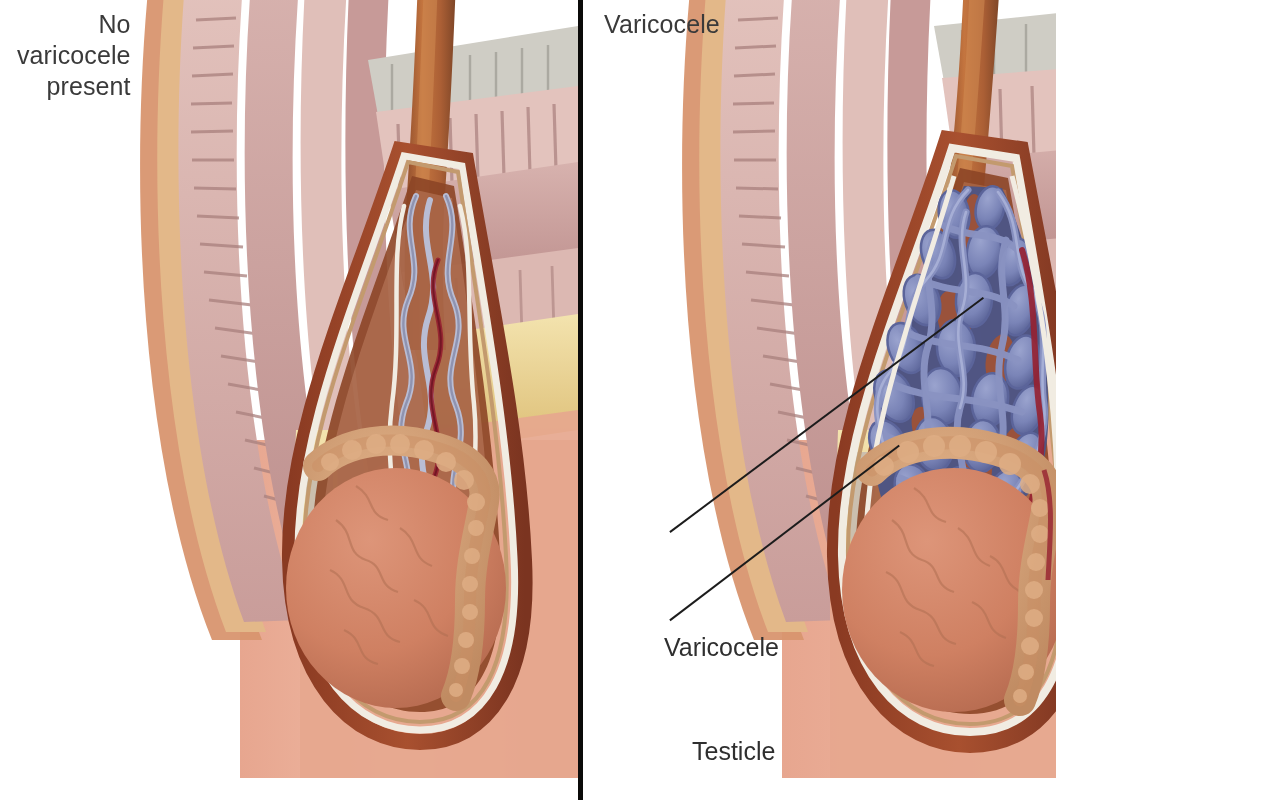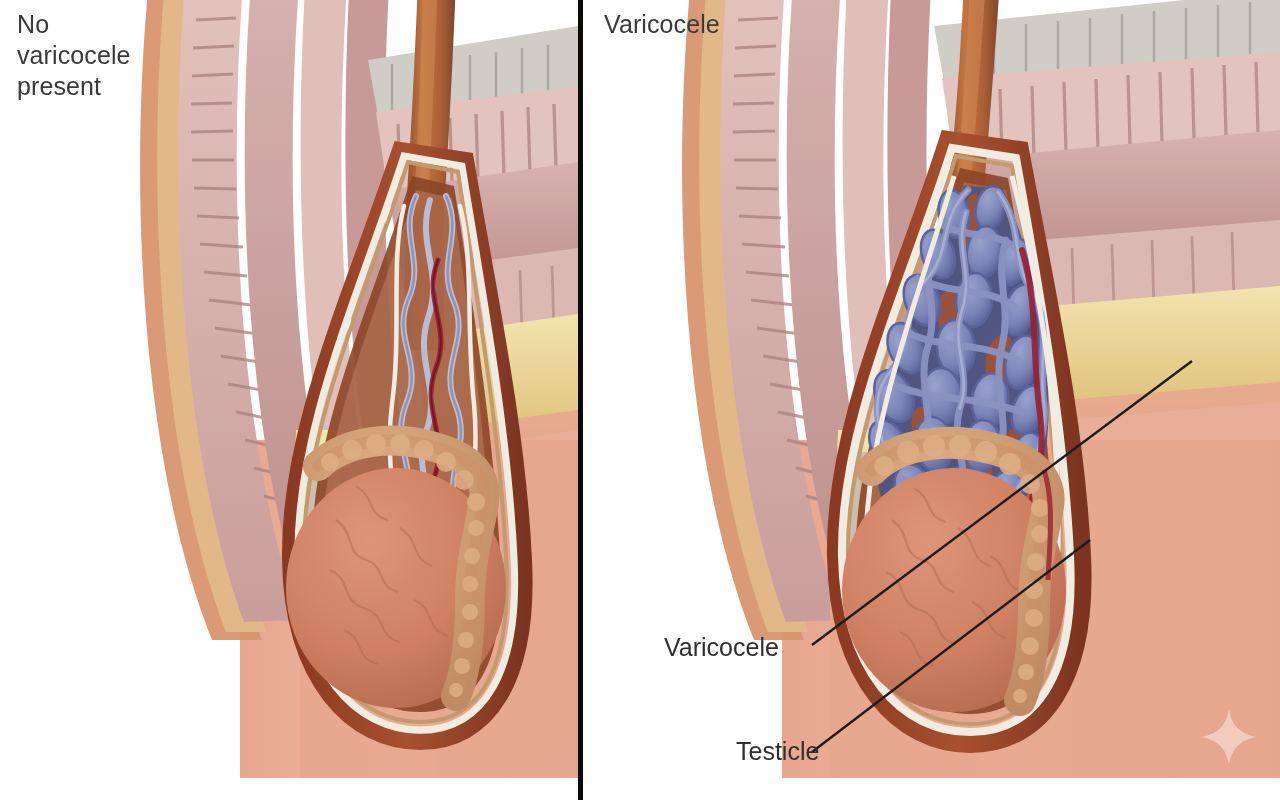--- a/index.html
+++ b/index.html
@@ -4,24 +4,25 @@
 <title>Varicocele comparison illustration</title>
 <style>
   html, body {
     margin: 0;
     padding: 0;
     background: #ffffff;
     font-family: "Liberation Sans", sans-serif;
   }
   #stage {
     position: relative;
-    width: 1280px;
+    width: 1056px;
     height: 800px;
     background: #7dd3fc;
     overflow: hidden;
+    text-align: right;
   }
   .panel {
     position: absolute;
     top: 0;
     height: 800px;
     overflow: hidden;
   }
   #panel-left  { left: 0;    width: 578px; }
   #panel-right { left: 582px; width: 698px; }
 
@@ -54,21 +55,21 @@
   .anno-label {
     position: absolute;
     z-index: 50;
     color: #2f2f2f;
     font-size: 25px;
     line-height: 26px;
     font-family: "Liberation Sans", sans-serif;
     white-space: nowrap;
   }
   #label-varicocele { left: 664px; top: 634px; }
-  #label-testicle   { left: 736px; top: 738px; }
+  #label-testicle   { left: 692px; top: 738px; }
 
   #leaders { position: absolute; inset: 0; z-index: 45; pointer-events: none; }
 
   #watermark {
     position: absolute;
     left: 1199px;
     top: 707px;
     width: 60px;
     height: 60px;
     z-index: 46;

